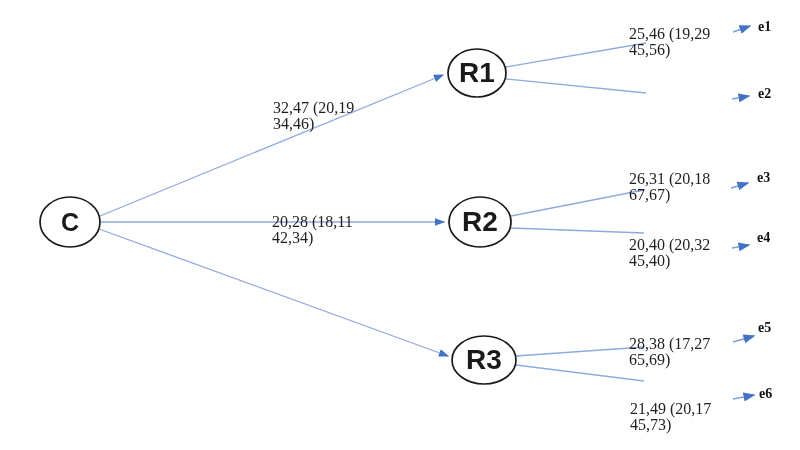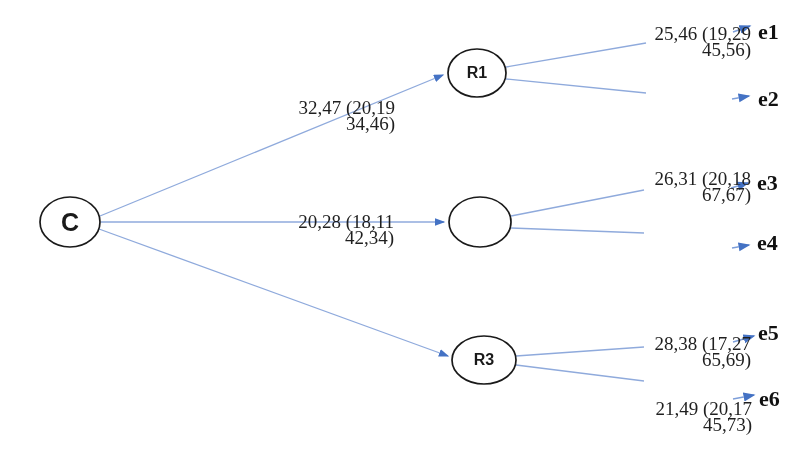--- a/index.html
+++ b/index.html
@@ -18,28 +18,28 @@
   .conn{stroke:var(--connector);stroke-width:1.3;fill:none;}
   .leafarrow{stroke:#7d9ed9;stroke-width:1.5;fill:none;}
   .node{stroke:var(--node-stroke);stroke-width:1.7;fill:var(--node-fill);}
   .mk-conn{fill:var(--leaf-arrow);}
   .mk-leaf{fill:var(--leaf-arrow);}
   .nlabel{
     position:absolute;width:64px;text-align:center;
     font-family:"Liberation Sans",sans-serif;font-weight:bold;color:#1a1a1a;
   }
   .nlabel.root{font-size:25px;line-height:30px;}
-  .nlabel.mid{font-size:16px;line-height:28px;}
+  .nlabel.mid{font-size:28px;line-height:28px;}
   .elabel{
-    position:absolute;width:122px;text-align:right;
-    font-size:19px;line-height:15.5px;color:var(--text);
+    position:absolute;width:122px;text-align:left;
+    font-size:16px;line-height:15.5px;color:var(--text);
     font-family:"Liberation Serif",serif;white-space:nowrap;
   }
   .leaf{
-    position:absolute;font-size:22px;font-weight:bold;color:#111111;
+    position:absolute;font-size:14px;font-weight:bold;color:#111111;
     font-family:"Liberation Serif",serif;
   }
 </style>
 </head>
 <body>
 
 <div id="stage">
 
   <svg width="800" height="450" viewBox="0 0 800 450">
     <defs>
@@ -70,37 +70,42 @@
     <line class="leafarrow" x1="733" y1="399" x2="754" y2="395" marker-end="url(#arrowLeaf)"></line>
 
     <ellipse class="node" cx="70" cy="222" rx="30" ry="25"></ellipse>
     <ellipse class="node" cx="477" cy="73" rx="29" ry="24"></ellipse>
     <ellipse class="node" cx="480" cy="222" rx="31" ry="25"></ellipse>
     <ellipse class="node" cx="484" cy="360" rx="32" ry="24"></ellipse>
   </svg>
 
   <div class="nlabel root" style="left:38px;top:207px">C</div>
   <div class="nlabel mid" style="left:445px;top:59px">R1</div>
+  <div class="nlabel mid" style="left:448px;top:208px">R2</div>
   <div class="nlabel mid" style="left:452px;top:346px">R3</div>
 
   <div class="elabel" style="left:273px;top:100px">
     <span>32,47 (20,19</span><br>
     <span>34,46)</span>
   </div>
   <div class="elabel" style="left:272px;top:214px">
     <span>20,28 (18,11</span><br>
     <span>42,34)</span>
   </div>
   <div class="elabel" style="left:629px;top:26px">
     <span>25,46 (19,29</span><br>
     <span>45,56)</span>
   </div>
   <div class="elabel" style="left:629px;top:171px">
     <span>26,31 (20,18</span><br>
     <span>67,67)</span>
+  </div>
+  <div class="elabel" style="left:629px;top:237px">
+    <span>20,40 (20,32</span><br>
+    <span>45,40)</span>
   </div>
   <div class="elabel" style="left:629px;top:336px">
     <span>28,38 (17,27</span><br>
     <span>65,69)</span>
   </div>
   <div class="elabel" style="left:630px;top:401px">
     <span>21,49 (20,17</span><br>
     <span>45,73)</span>
   </div>
 

